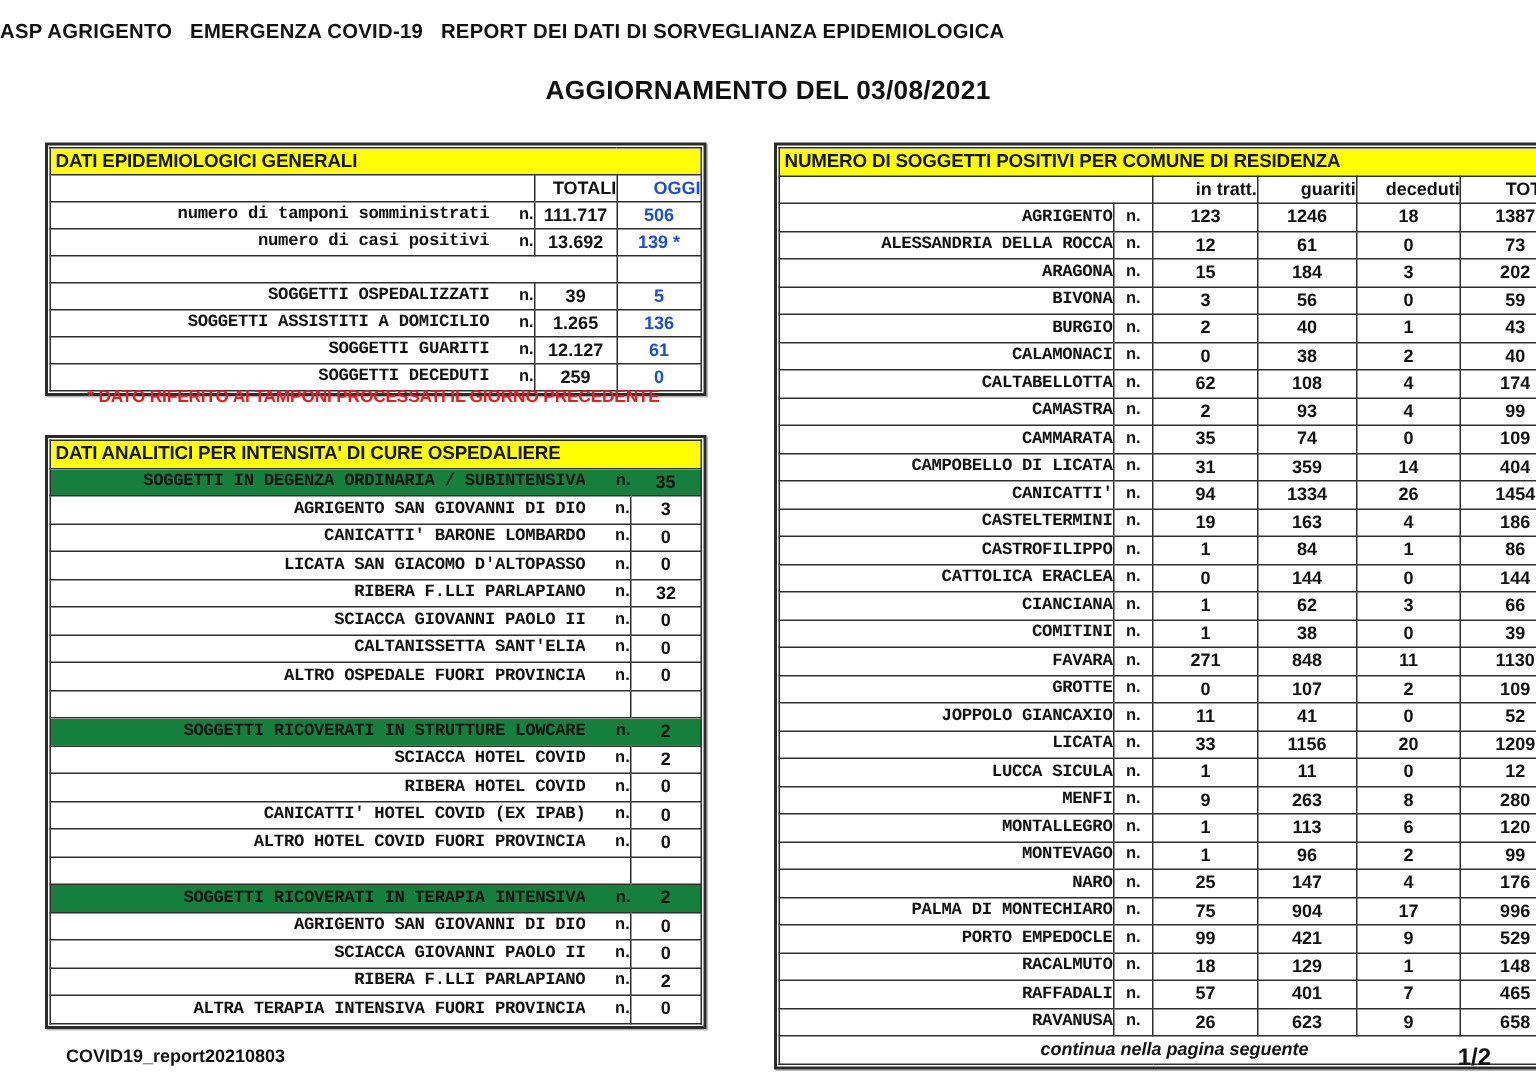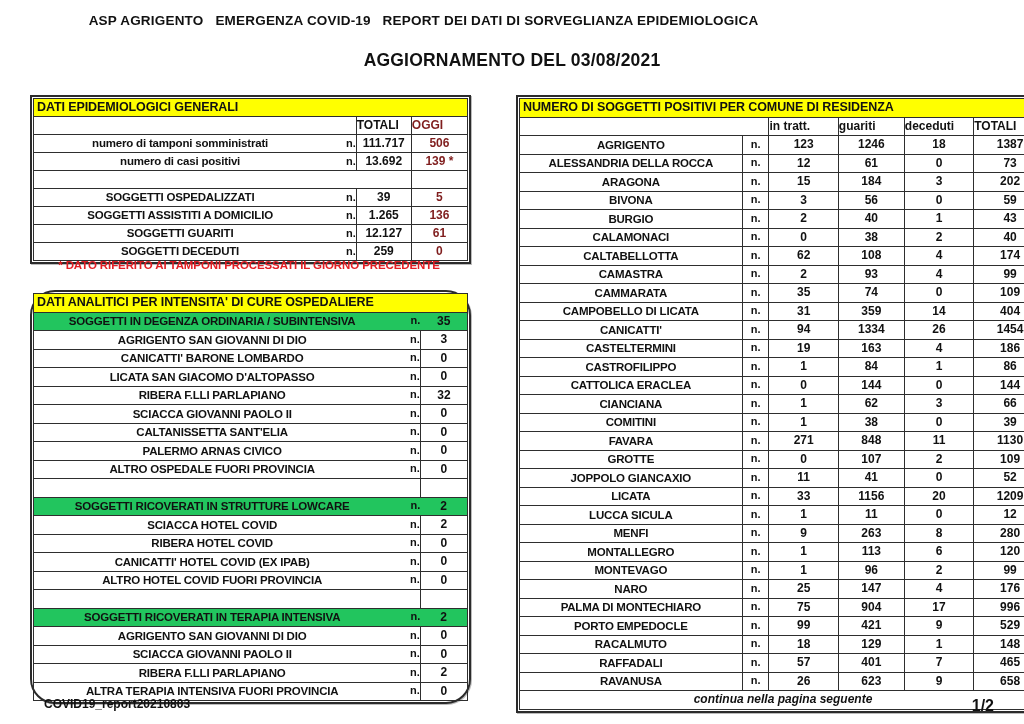--- a/index.html
+++ b/index.html
@@ -2,49 +2,49 @@
 <html><head>
 <meta charset="utf-8">
 <style>
   html,body{margin:0;padding:0;}
   body{
     width:1024px;height:724px;position:relative;background:#ffffff;
     font-family:"Liberation Sans","DejaVu Sans",sans-serif;
     font-weight:700;color:#111111;overflow:hidden;
   }
   .doc-header{
-    position:absolute;top:13px;left:0;width:847px;text-align:center;
+    position:absolute;top:13px;left:0;width:847px;
     font-size:13.5px;letter-spacing:.2px;white-space:pre;
   }
   .doc-title{
     position:absolute;top:50px;left:0;width:1024px;text-align:center;
     font-size:17.5px;letter-spacing:.2px;
   }
   .tblwrap{
     position:absolute;border:2px solid #2b2b2b;padding:1px;background:#fff;
     box-sizing:border-box;box-shadow:1px 1px 0 rgba(60,60,60,.35);
   }
   #general-wrap{left:30px;top:95px;width:441px;}
-  #hospital-wrap{left:30px;top:290px;width:441px;border-radius:25px;}
+  #hospital-wrap{left:30px;top:290px;width:441px;}
   #comuni-wrap{left:516px;top:95px;width:534px;}
   table.tbl{border-collapse:collapse;table-layout:fixed;width:100%;}
   table.tbl td{
     border:1px solid #2e2e2e;vertical-align:middle;overflow:hidden;
     white-space:nowrap;padding:0;line-height:1.05;
   }
   tr.t-title td{
     background:#ffff00;font-size:12.5px;height:18px;padding:0 3px;
     letter-spacing:-.1px;
   }
-  tr.t-head td{height:20px;font-size:12px;text-align:left;}
-  .lab{text-align:center;padding:0 0 0 3px;font-size:11.5px;letter-spacing:-.2px;border-right:0 !important;}
+  tr.t-head td{height:20px;font-size:12px;text-align:right;}
+  .lab{text-align:right;padding:0 0 0 3px;font-size:11.5px;letter-spacing:-.2px;border-right:0 !important;font-family:Liberation Mono, monospace;}
   .ncol{text-align:right;padding:0 2px 0 0;font-size:11px;border-left:0 !important;}
   .val{text-align:center;font-size:12px;}
-  .red{color:#7f1d1d;}
-  .sec{background:#22c55e;margin-top:36px;}
+  .red{color:#1d4ed8;}
+  .sec{background:#15803d;margin-top:36px;}
   .nbr{border-right:0 !important;}
   .nbl{border-left:0 !important;}
   #general-table td{height:17px;}
   #hospital-table td{height:17.5px;}
   #comuni-table td{height:17.5px;}
   #comuni-table .ncell{text-align:center;padding:0 2px;font-size:11px;border-left:1px solid #2e2e2e !important;}
   .note{
     position:absolute;left:30px;top:259px;width:438px;text-align:center;
     font-size:11.5px;color:#e31e24;letter-spacing:-.1px;
   }
@@ -176,25 +176,20 @@
       <td class="ncol">n.</td>
       <td class="val">0</td>
     </tr>
 
     <tr>
       <td class="lab">CALTANISSETTA SANT'ELIA</td>
       <td class="ncol">n.</td>
       <td class="val">0</td>
     </tr>
 
-    <tr>
-      <td class="lab">PALERMO ARNAS CIVICO</td>
-      <td class="ncol">n.</td>
-      <td class="val">0</td>
-    </tr>
 
     <tr>
       <td class="lab">ALTRO OSPEDALE FUORI PROVINCIA</td>
       <td class="ncol">n.</td>
       <td class="val">0</td>
     </tr>
 
     <tr>
       <td colspan="2" class="nbr"></td>
       <td></td>

